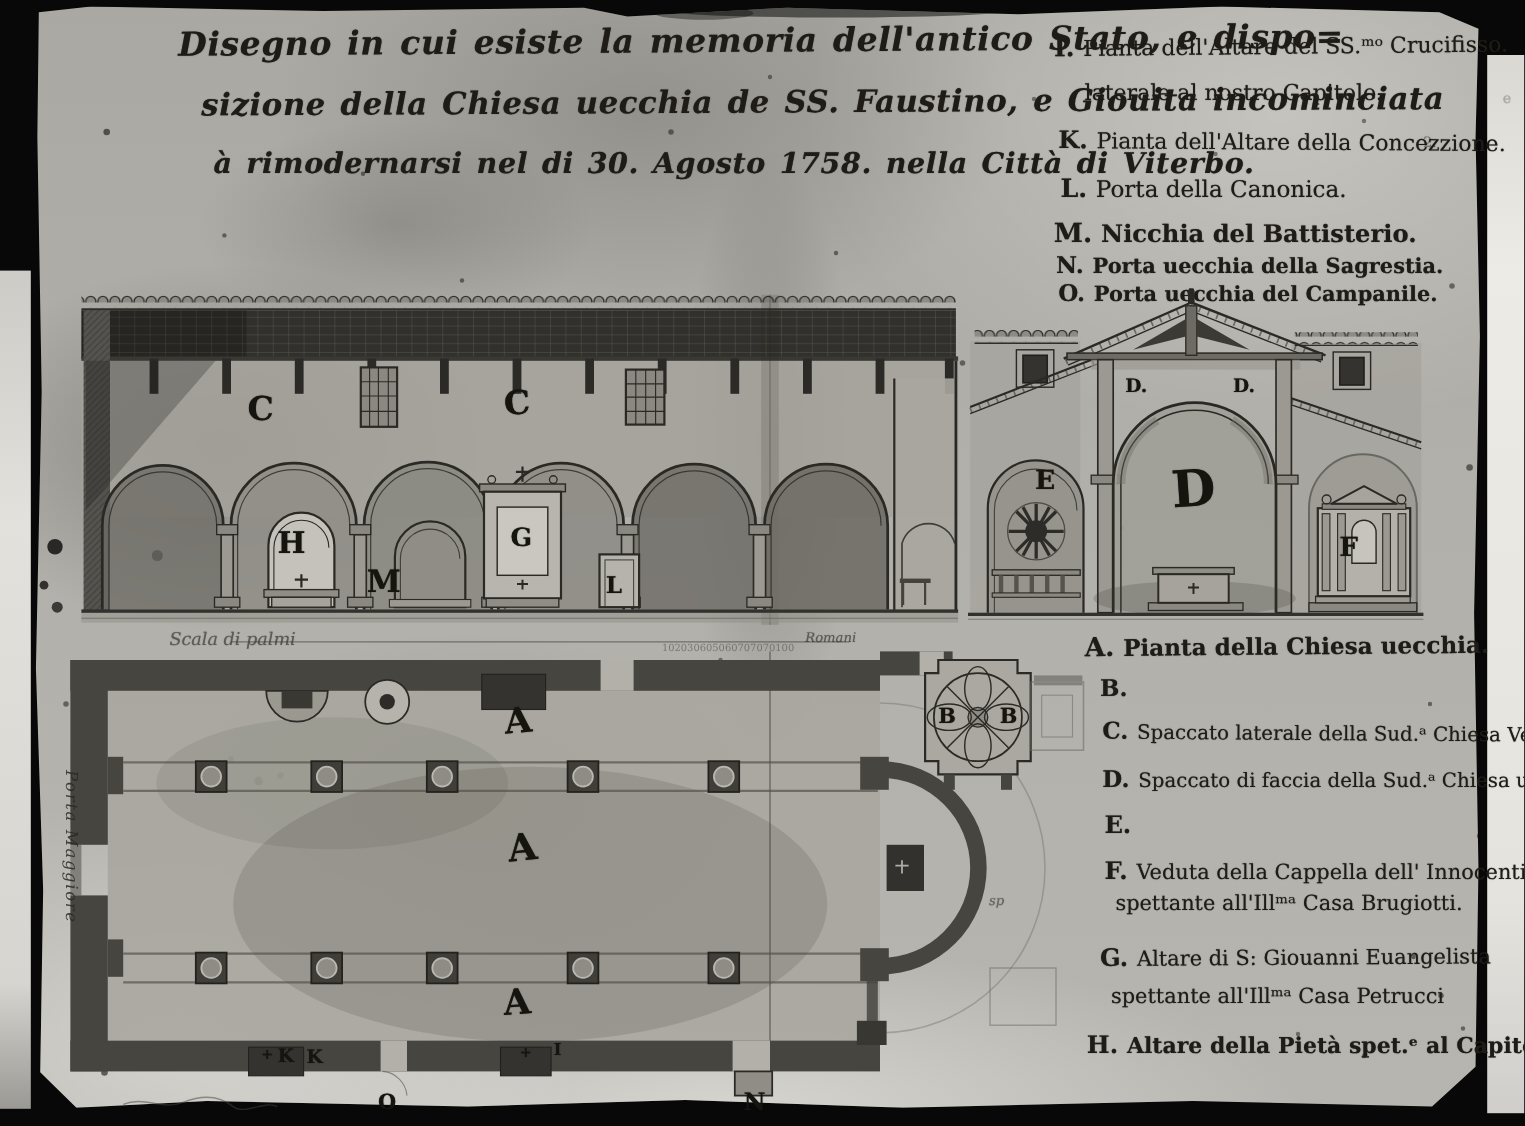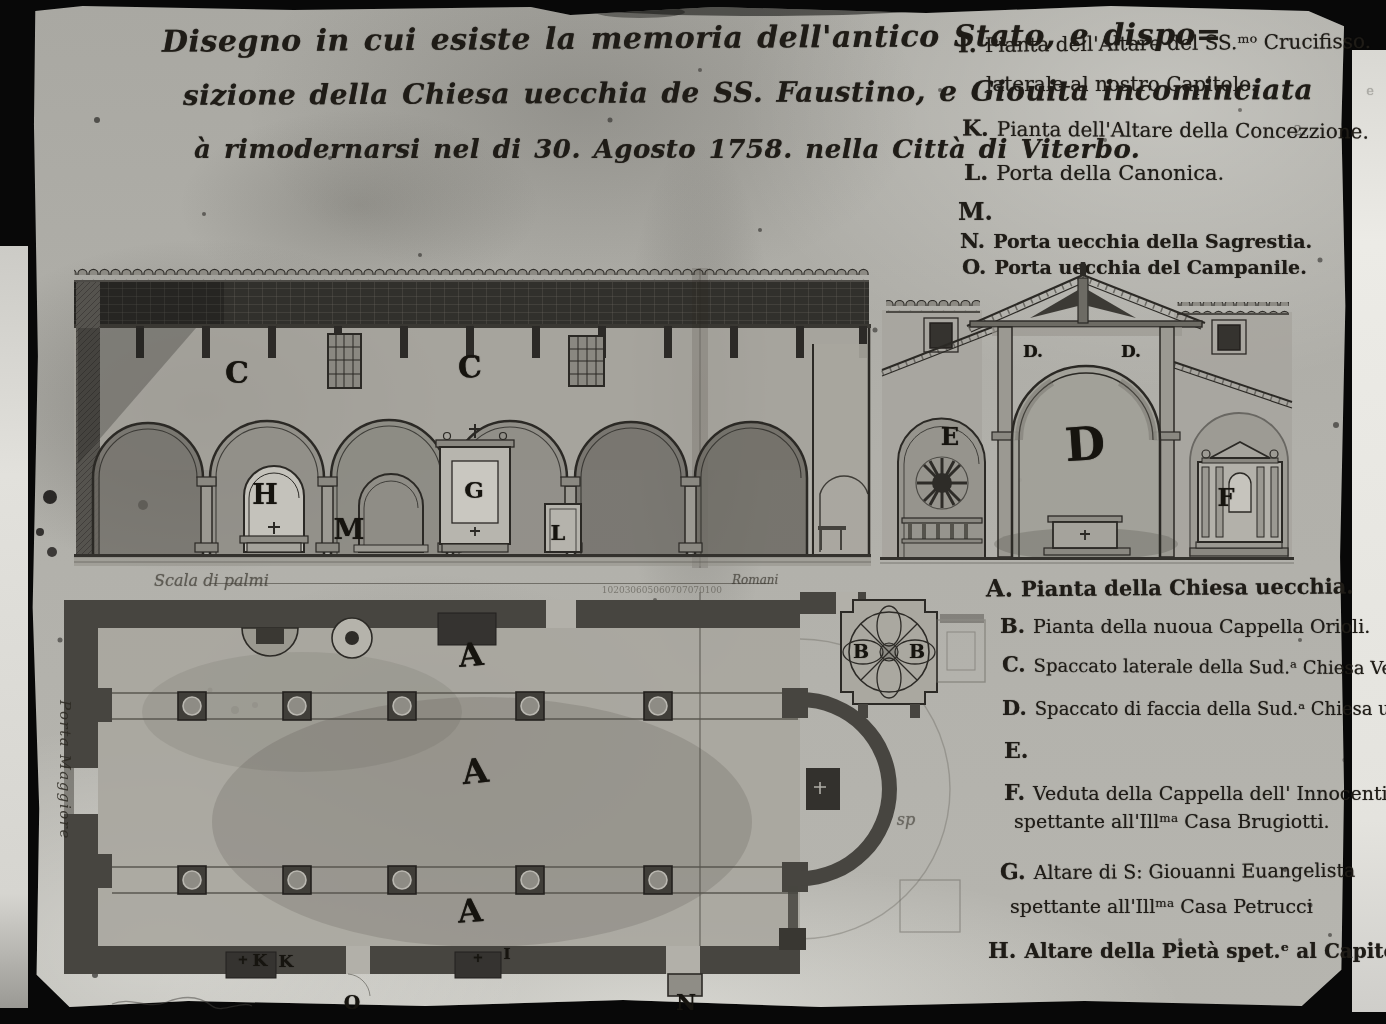--- a/index.html
+++ b/index.html
@@ -113,37 +113,37 @@
   <div class="hand lt-line" style="left:962px;top:116px;font-size:20px;transform:rotate(0.4deg);">
     <span class="lt-letter" style="font-size:22px;">K.</span>
     <span>Pianta dell'Altare della Concezzione.</span>
   </div>
   <div class="hand lt-line" style="left:964px;top:158px;font-size:21px;">
     <span class="lt-letter" style="font-size:23px;">L.</span>
     <span>Porta della Canonica.</span>
   </div>
   <div class="hand lt-line heavy" style="left:958px;top:197px;font-size:22px;">
     <span class="lt-letter" style="font-size:24px;">M.</span>
+    <span>Nicchia del Battisterio.</span>
   </div>
   <div class="hand lt-line heavy" style="left:960px;top:228px;font-size:19px;">
     <span class="lt-letter" style="font-size:21px;">N.</span>
     <span>Porta uecchia della Sagrestia.</span>
   </div>
   <div class="hand lt-line heavy" style="left:962px;top:254px;font-size:19px;">
     <span class="lt-letter" style="font-size:21px;">O.</span>
     <span>Porta uecchia del Campanile.</span>
   </div>
 
   <div class="hand lt-line heavy" style="left:986px;top:572px;font-size:21px;transform:rotate(-0.5deg);">
     <span class="lt-letter" style="font-size:24px;">A.</span>
     <span>Pianta della Chiesa uecchia.</span>
   </div>
   <div class="hand lt-line" style="left:1000px;top:613px;font-size:19px;">
     <span class="lt-letter" style="font-size:21px;">B.</span>
-    <span>Pianta della nuoua Cappella Orioli.</span>
   </div>
   <div class="hand lt-line" style="left:1002px;top:653px;font-size:18px;transform:rotate(0.4deg);">
     <span class="lt-letter" style="font-size:21px;">C.</span>
     <span>Spaccato laterale della Sud.ᵃ Chiesa Vecchia</span>
   </div>
   <div class="hand lt-line" style="left:1002px;top:695px;font-size:18px;">
     <span class="lt-letter" style="font-size:21px;">D.</span>
     <span>Spaccato di faccia della Sud.ᵃ Chiesa uecchia</span>
   </div>
   <div class="hand lt-line heavy" style="left:1004px;top:737px;font-size:20px;">
@@ -551,20 +551,20 @@
   <span class="dl" style="left:470px;top:911px;font-size:32px;transform:translate(-50%,-50%) rotate(-4deg);">A</span>
   <span class="dl" style="left:861px;top:651px;font-size:19px;">B</span>
   <span class="dl" style="left:917px;top:651px;font-size:19px;">B</span>
   <span class="dl" style="left:243px;top:959px;font-size:13px;">+</span>
   <span class="dl" style="left:260px;top:960px;font-size:17px;">K</span>
   <span class="dl" style="left:286px;top:961px;font-size:17px;">K</span>
   <span class="dl" style="left:478px;top:957px;font-size:13px;">+</span>
   <span class="dl" style="left:507px;top:954px;font-size:15px;">I</span>
   <span class="dl" style="left:352px;top:1002px;font-size:19px;">O</span>
   <span class="dl" style="left:686px;top:1002px;font-size:22px;">N</span>
-  <span class="dl cursive" style="left:906px;top:819px;font-size:16px;font-weight:normal;opacity:.6;">sp</span>
+  <span class="dl cursive" style="left:906px;top:819px;font-size:12px;font-weight:normal;opacity:.6;">sp</span>
 
   <span class="pm-label">Porta Maggiore</span>
 
   <span class="dl faint" style="left:1300px;top:130px;font-size:13px;font-weight:normal;">2.</span>
   <span class="dl faint" style="left:1370px;top:90px;font-size:13px;font-weight:normal;color:#6a6963;">e</span>
 
 </div>
 
 </body></html>

